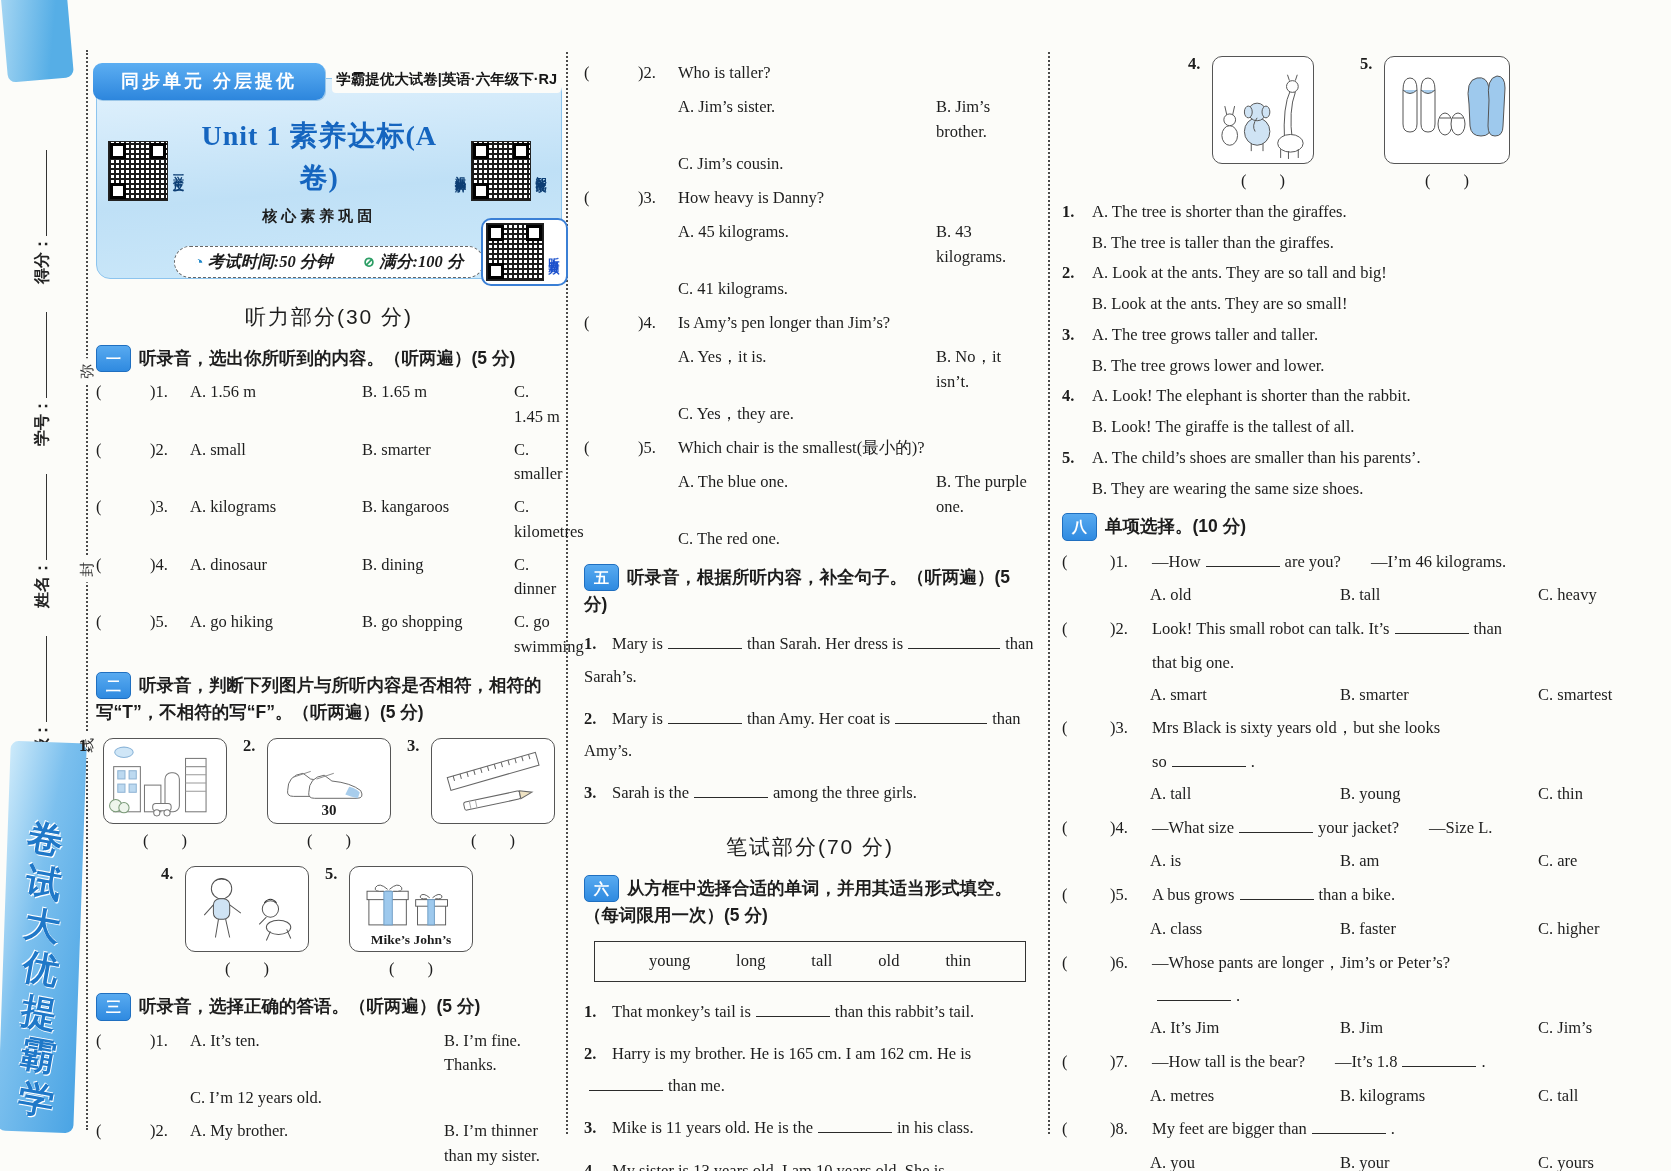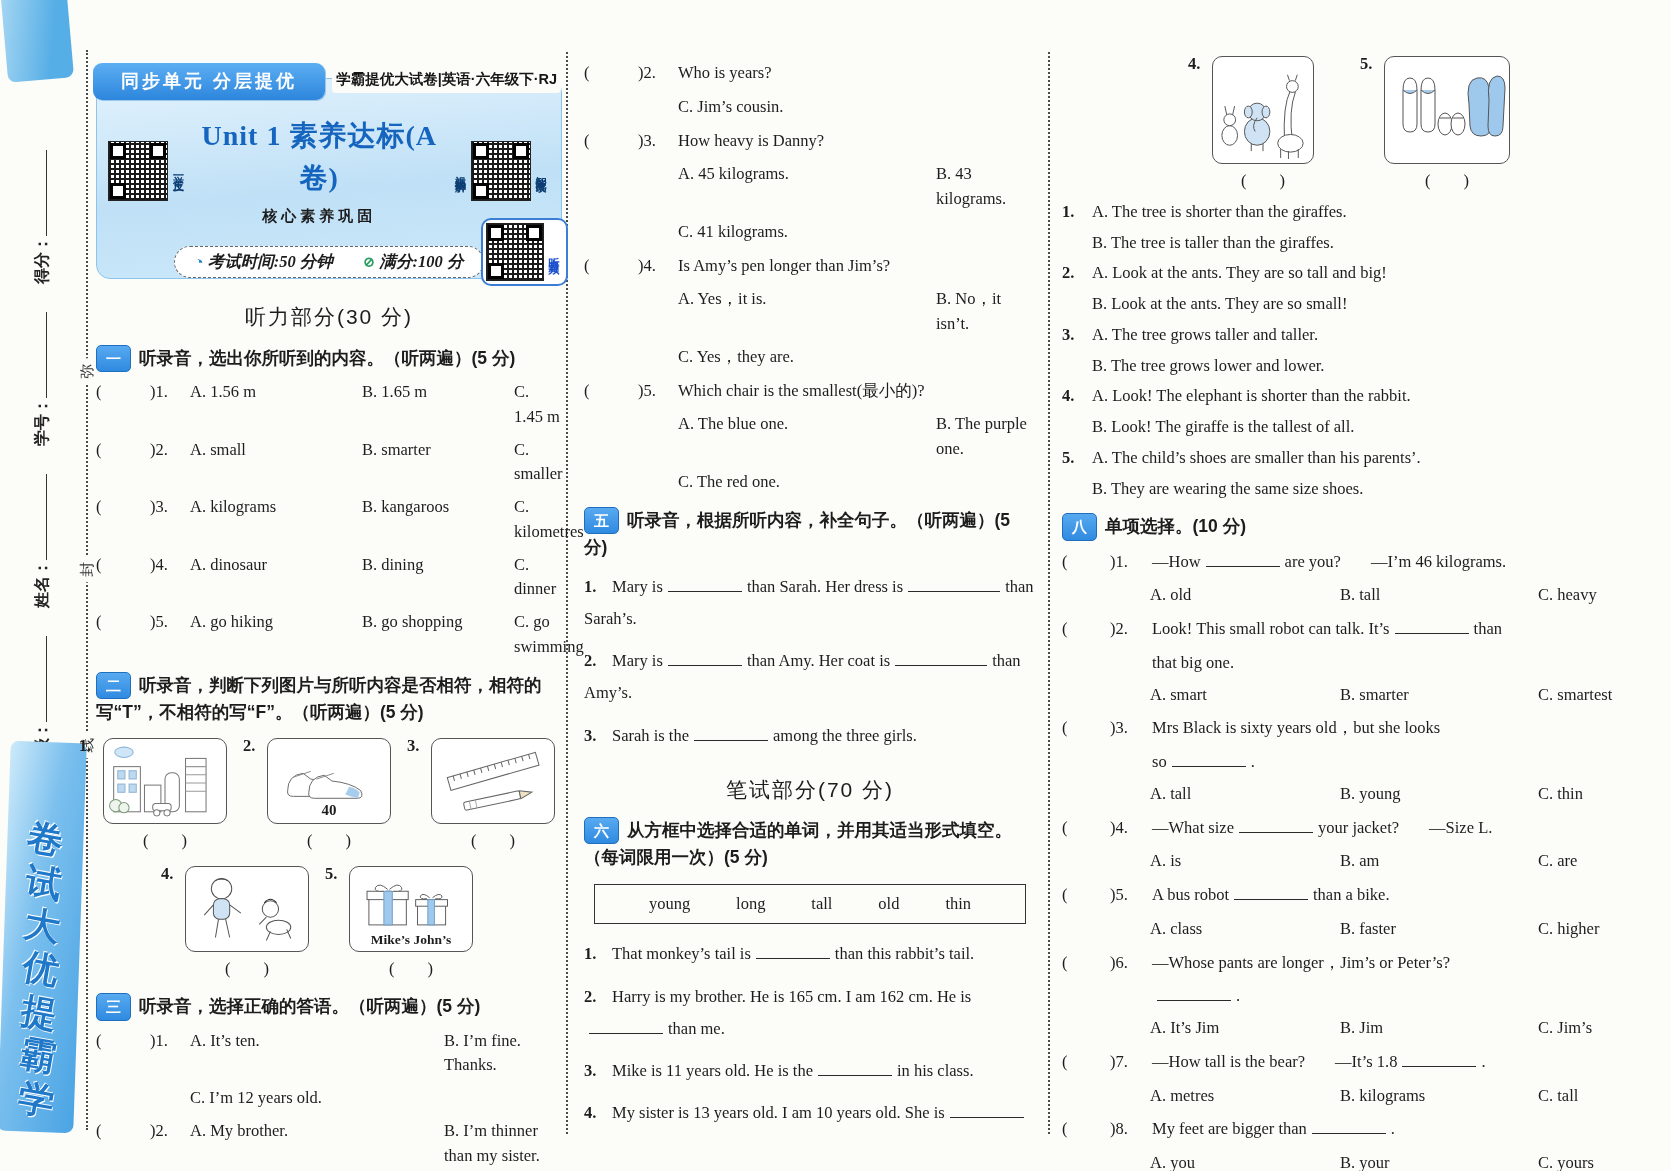--- a/index.html
+++ b/index.html
@@ -238,21 +238,21 @@
     </div>
     <div class="picitem">
       <span class="pn">2.</span>
       <div class="pic-box pb1">
         <svg viewBox="0 0 110 52" width="108" height="50">
           <path d="M12 36 q0 -16 16 -18 l8 6 q20 2 30 10 q4 8 -4 8 H18 q-7 0 -6 -6z" fill="#fff" stroke="#666"></path>
           <path d="M34 38 q0 -16 16 -18 l8 6 q20 2 30 10 q4 8 -4 8 H40 q-7 0 -6 -6z" fill="#fff" stroke="#666"></path>
           <path d="M76 32 q8 2 11 6 l-2 6 q-8 -2 -13 -4z" fill="#a8cdec"></path>
           <path d="M18 22 l18 -6 M42 24 l18 -6" stroke="#888" fill="none"></path>
         </svg>
-        <span class="cap40">40</span>
+        <span class="cap40">30</span>
       </div>
       <div class="pbr">(　　)</div>
     </div>
     <div class="picitem">
       <span class="pn">3.</span>
       <div class="pic-box pb1">
         <svg viewBox="0 0 110 72" width="112" height="74">
           <g transform="rotate(-16 55 26)">
             <rect x="10" y="20" width="90" height="13" fill="#fff" stroke="#666"></rect>
             <path d="M16 20v5M23 20v5M30 20v5M37 20v5M44 20v5M51 20v5M58 20v5M65 20v5M72 20v5M79 20v5M86 20v5M93 20v5" stroke="#666"></path>
@@ -320,21 +320,25 @@
       <span>B. I’m thinner than my sister.</span>
     </div>
 
 </div>
 
 <div class="col col2">
 
   <div class="qhead">
       <span>(</span>
       <span>)2.</span>
-      <span>Who is years?</span>
+      <span>Who is taller?</span>
+    </div>
+  <div class="opt2">
+      <span>A. Jim’s sister.</span>
+      <span>B. Jim’s brother.</span>
     </div>
   <div class="optc">C. Jim’s cousin.</div>
 
   <div class="qhead">
       <span>(</span>
       <span>)3.</span>
       <span>How heavy is Danny?</span>
     </div>
   <div class="opt2">
       <span>A. 45 kilograms.</span>
@@ -503,21 +507,21 @@
     </div>
   <div class="o3">
       <span>A. is</span>
       <span>B. am</span>
       <span>C. are</span>
     </div>
 
   <div class="qhead8">
       <span>(</span>
       <span>)5.</span>
-      <span><span>A bus robot</span><span class="bl"></span><span>than a bike.</span></span>
+      <span><span>A bus grows</span><span class="bl"></span><span>than a bike.</span></span>
     </div>
   <div class="o3">
       <span>A. class</span>
       <span>B. faster</span>
       <span>C. higher</span>
     </div>
 
   <div class="qhead8">
       <span>(</span>
       <span>)6.</span>

